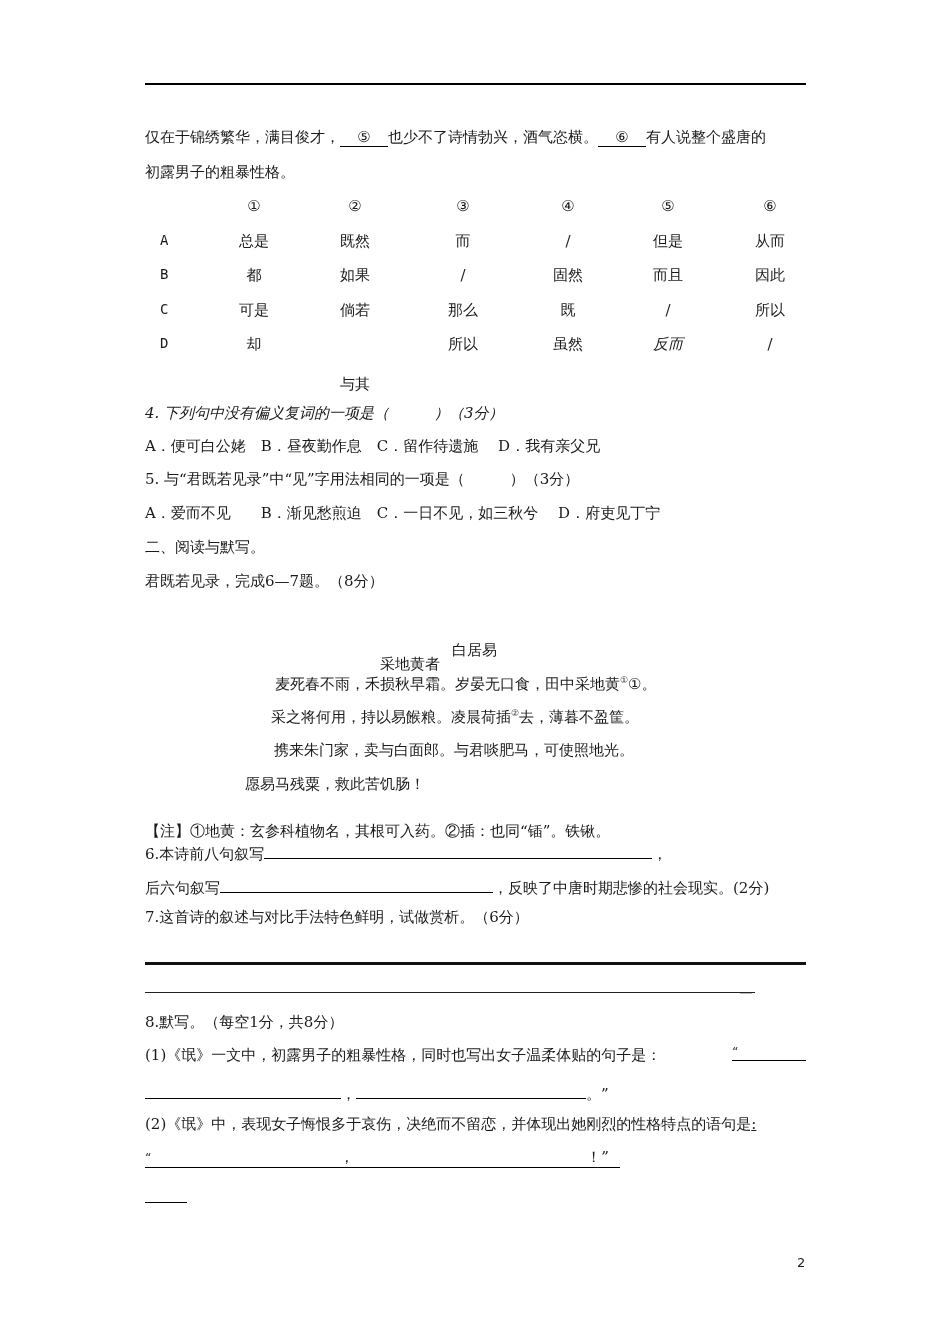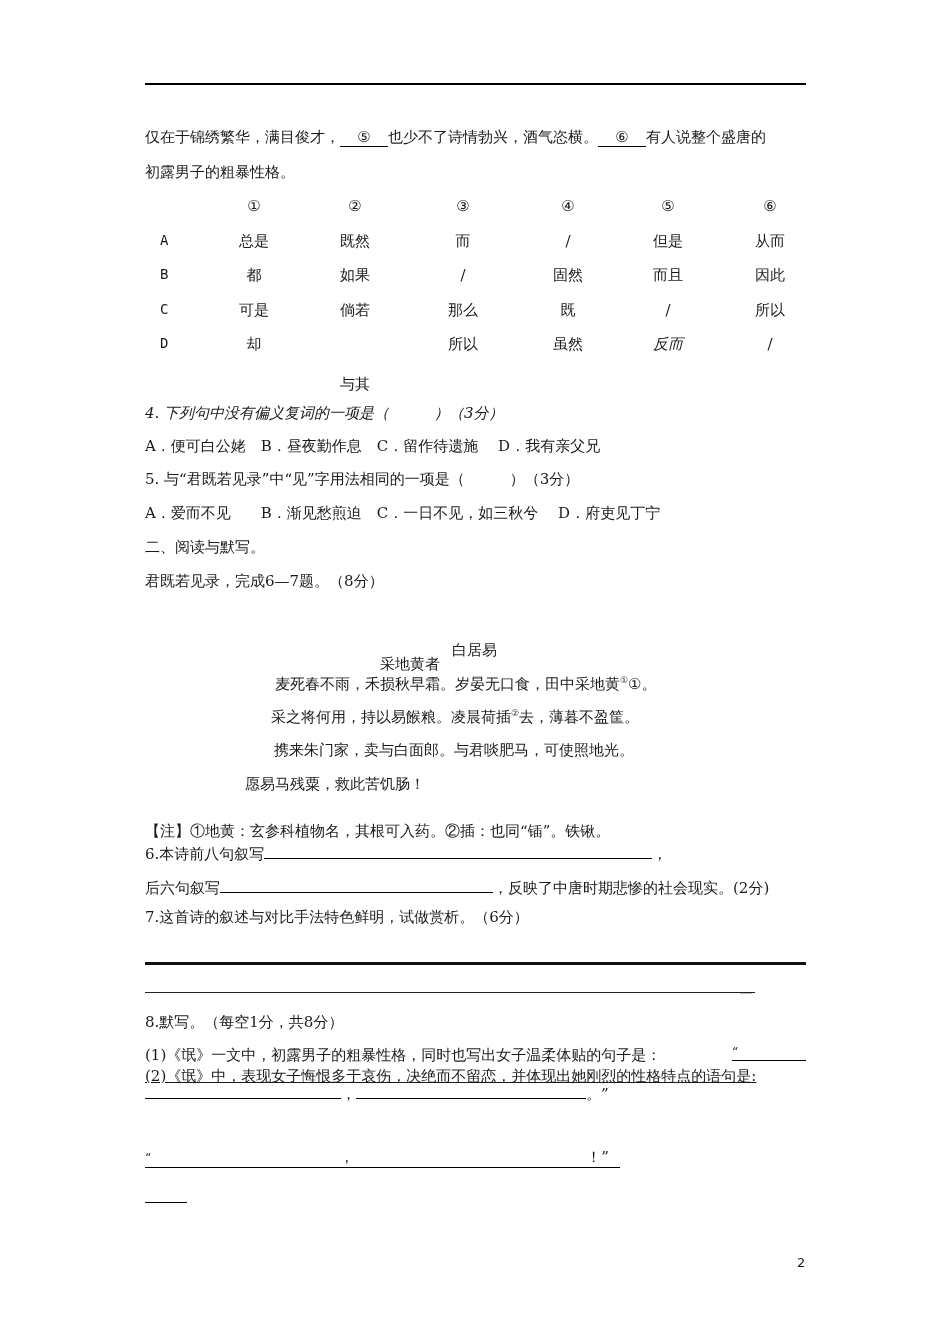--- a/index.html
+++ b/index.html
@@ -108,21 +108,21 @@
 <div class="abs line" style="top:1045px;">
   <span>(1)《氓》一文中，初露男子的粗暴性格，同时也写出女子温柔体贴的句子是：</span>
 </div>
 <div class="abs" style="left:732px; top:1042px; width:74px; border-bottom:1px solid #000; height:18px;">
   <span style="font-size:12px;">“</span>
 </div>
 <div class="abs" style="left:145px; top:1080px;">
   <span class="uline" style="width:196px; height:18px;"></span><span>，</span><span class="uline" style="width:230px; height:18px;"></span><span>。”</span>
 </div>
 
-<div class="abs line" style="top:1066px;text-decoration:underline;">
+<div class="abs line" style="top:1114px;">
   <span>(2)《氓》中，表现女子悔恨多于哀伤，决绝而不留恋，并体现出她刚烈的性格特点的语句是</span><span style="text-decoration:underline;">:</span>
 </div>
 <div class="abs" style="left:145px; top:1148px; width:475px; border-bottom:1px solid #000;">
   <span style="font-size:12px;">“</span><span style="display:inline-block; width:188px;"></span><span>，</span><span style="display:inline-block; width:232px;"></span><span>！”</span>
 </div>
 
 <div class="abs line" style="top:1184px;">
   <span class="uline" style="width:42px; height:18px;"></span>
 </div>
 

